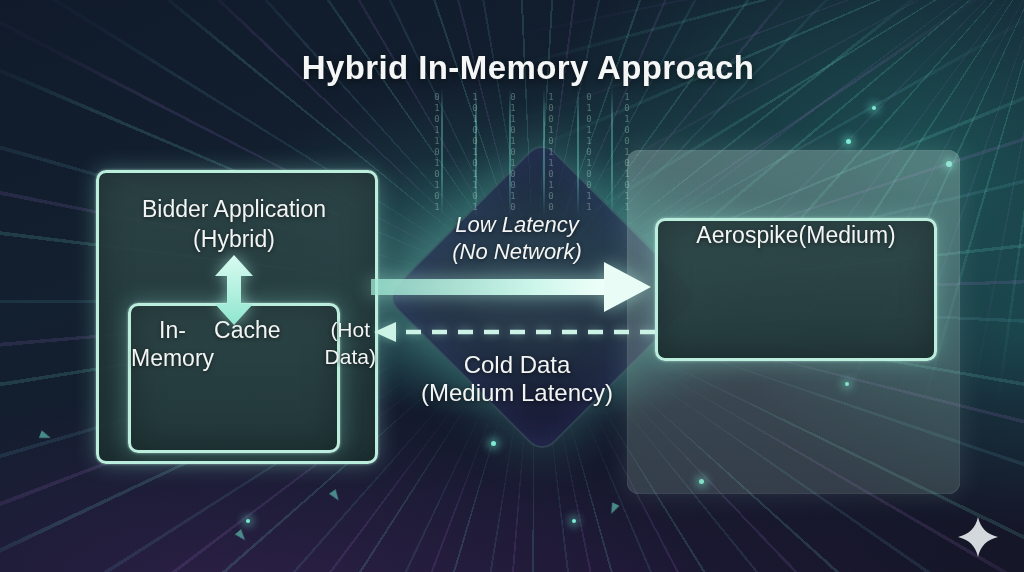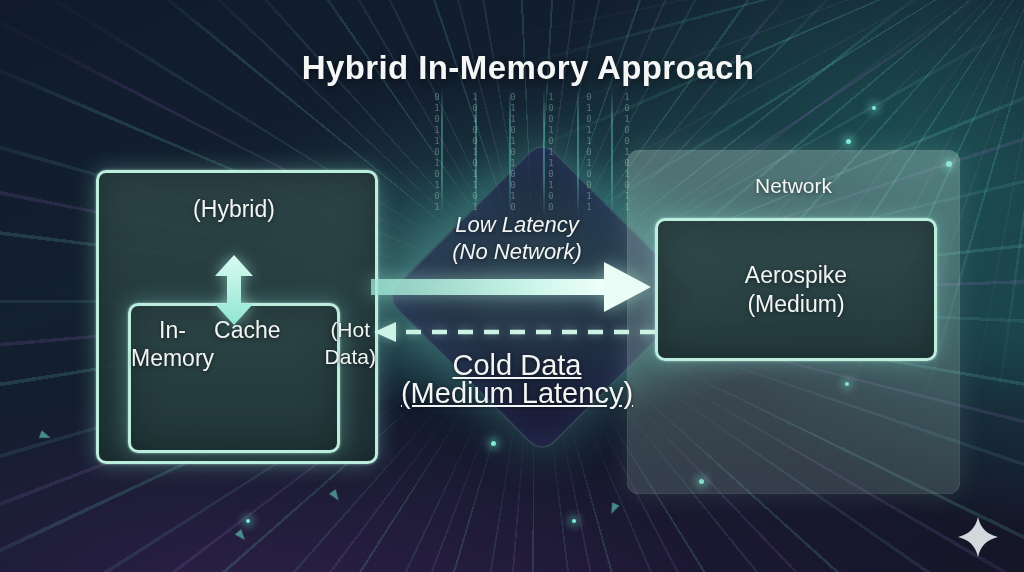--- a/index.html
+++ b/index.html
@@ -90,29 +90,29 @@
   #box-cache .big{font-size:23px; line-height:28px;}
   #box-cache .sub{font-size:21px; line-height:27px;margin-left:44px;}
 
   #panel-network{
     left:627px; top:150px; width:333px; height:344px; border-radius:12px;
     background:linear-gradient(180deg, rgba(190,220,210,0.33), rgba(150,182,170,0.24));
     box-shadow:0 0 28px rgba(190,235,220,0.14), inset 0 0 1px rgba(235,250,245,0.45);
   }
   #network-label{ left:627px; top:174px; width:333px; font-size:21px;}
   #box-aerospike{ left:655px; top:218px; width:276px; height:137px;
-    display:flex; flex-direction:column; justify-content:center;}
+    display:flex; flex-direction:row; justify-content:center;}
   #box-aerospike .big{font-size:23px; line-height:29px;}
 
   
   #arrow-vertical{ left:206px; top:255px; width:56px; height:70px; filter:drop-shadow(0 0 7px rgba(170,245,225,0.55));}
   #arrow-solid{ left:371px; top:259px; width:282px; height:56px; filter:drop-shadow(0 0 9px rgba(180,245,225,0.55));}
   #arrow-dashed{ left:371px; top:321px; width:284px; height:22px; filter:drop-shadow(0 0 5px rgba(170,240,220,0.45));}
   #label-hot{ left:402px; top:211px; width:230px; font-size:22px; line-height:27px;font-style:italic;}
-  #label-cold{ left:397px; top:351px; width:240px; font-size:29px; line-height:28px;text-decoration:underline;}
+  #label-cold{ left:397px; top:351px; width:240px; font-size:24px; line-height:28px;}
 
   
   #sparkle{ left:957px; top:516px; width:42px; height:42px;}
 </style>
 </head>
 <body>
 
 <div id="stage">
 
   <div class="rays abs"></div>
@@ -136,24 +136,24 @@
   <span class="dot" style="left:246px;top:519px;width:4px;height:4px;"></span>
   <span class="dot" style="left:845px;top:382px;width:4px;height:4px;"></span>
   <span class="streak-arrow" style="left:40px;top:432px;transform:rotate(200deg);"></span>
   <span class="streak-arrow" style="left:236px;top:532px;transform:rotate(230deg);"></span>
   <span class="streak-arrow" style="left:330px;top:492px;transform:rotate(235deg);"></span>
   <span class="streak-arrow" style="left:608px;top:505px;transform:rotate(295deg);"></span>
 
   <div id="title" class="abs">Hybrid In-Memory Approach</div>
 
   <div id="panel-network" class="abs"></div>
-  <div id="network-label" class="abs node-text">Network</div>
 
   <div id="box-bidder" class="abs mint-box"></div>
   <div id="bidder-label" class="abs node-text">
+    <div>Bidder Application</div>
     <div>(Hybrid)</div>
   </div>
 
   <div id="box-cache" class="abs mint-box node-text">
     <div class="big">In-Memory</div>
     <div class="big">Cache</div>
     <div class="sub">(Hot Data)</div>
   </div>
 
   <svg id="arrow-vertical" class="abs" viewBox="0 0 56 70">

